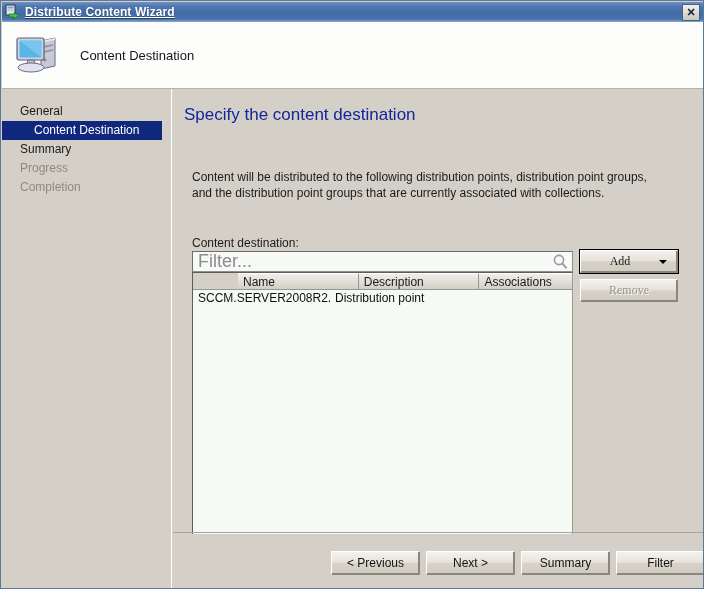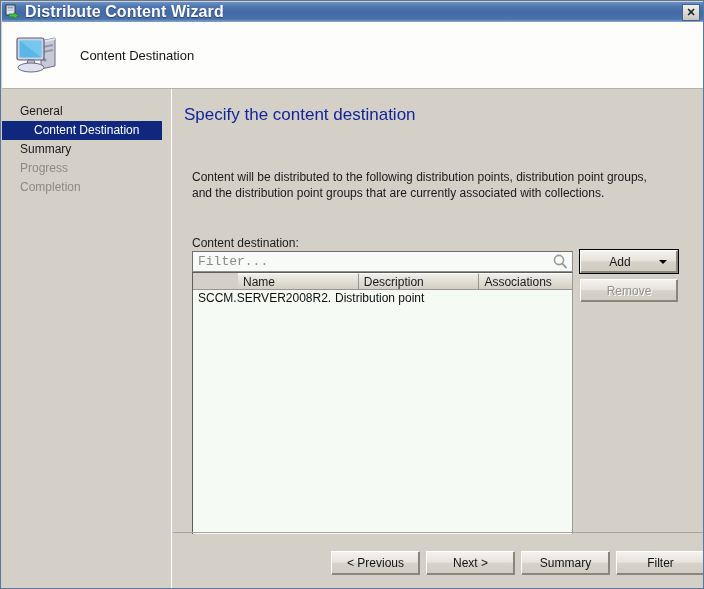--- a/index.html
+++ b/index.html
@@ -48,25 +48,26 @@
   #title-icon {
     width: 16px;
     height: 16px;
     margin-left: 3px;
     margin-right: 4px;
     flex: 0 0 auto;
     position: relative;
   }
   #title-text {
     color: #ffffff;
-    font-size: 16px;
+    font-size: 12px;
     font-weight: bold;
     letter-spacing: 0.1px;
     white-space: nowrap;
     text-shadow: 0 1px 1px rgba(0,0,0,0.45);
+    text-decoration: underline;
   }
   #close-button {
     position: absolute;
     right: 4px;
     top: 2px;
     width: 18px;
     height: 17px;
     background: linear-gradient(to bottom, #f2f0ea 0%, #dedbd2 50%, #c9c5ba 100%);
     border: 1px solid #41618f;
     box-sizing: border-box;
@@ -191,22 +192,22 @@
     border-left-color: #6e6e6e;
     box-sizing: border-box;
     display: flex;
     align-items: center;
   }
   #filter-input {
     flex: 1 1 auto;
     border: none;
     outline: none;
     background: transparent;
-    font-family: Liberation Mono, monospace;
-    font-size: 13px;
+    font-family: Liberation Sans, sans-serif;
+    font-size: 18px;
     color: #222;
     padding: 0 4px 0 5px;
     height: 17px;
     line-height: 17px;
   }
   #filter-input::placeholder { color: #8b8b8b; opacity: 1; }
   #search-icon {
     width: 18px;
     height: 17px;
     margin-right: 3px;
@@ -269,21 +270,21 @@
   .cell.c0 { width: 137px; }
   .cell.c1 { width: 137px; }
   .cell.c2 { width: 105px; }
 
   
   .side-btn {
     position: absolute;
     width: 98px;
     height: 23px;
     box-sizing: border-box;
-    font-family: Liberation Sans, sans-serif;
+    font-family: Liberation Serif, serif;
     font-size: 12px;
     display: flex;
     align-items: center;
     justify-content: center;
     background: linear-gradient(to bottom, #f4f2ed 0%, #e6e3db 45%, #d6d2c8 52%, #cfcbc0 100%);
     border: 1px solid #8a867e;
     border-top-color: #ffffff;
     border-left-color: #ffffff;
     box-shadow: inset -1px -1px 0 #8a867e;
     color: #1a1a1a;

